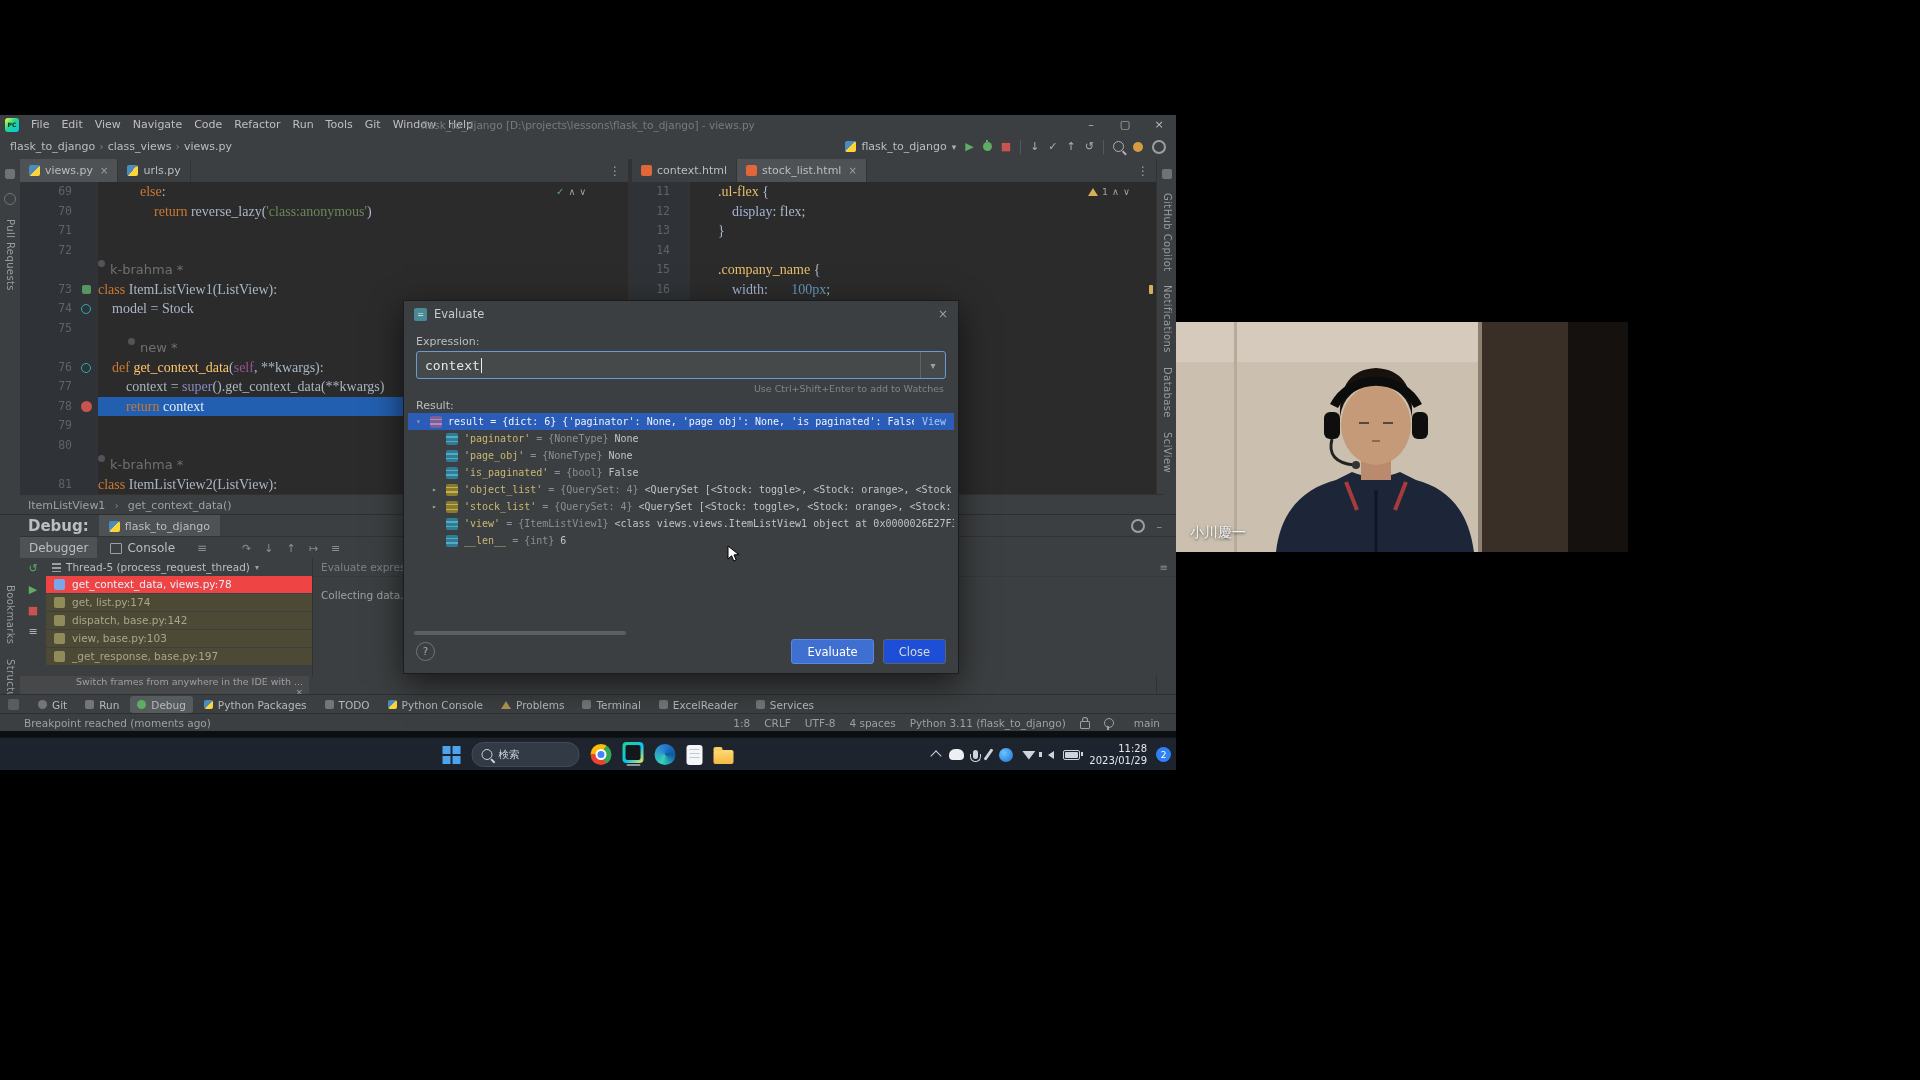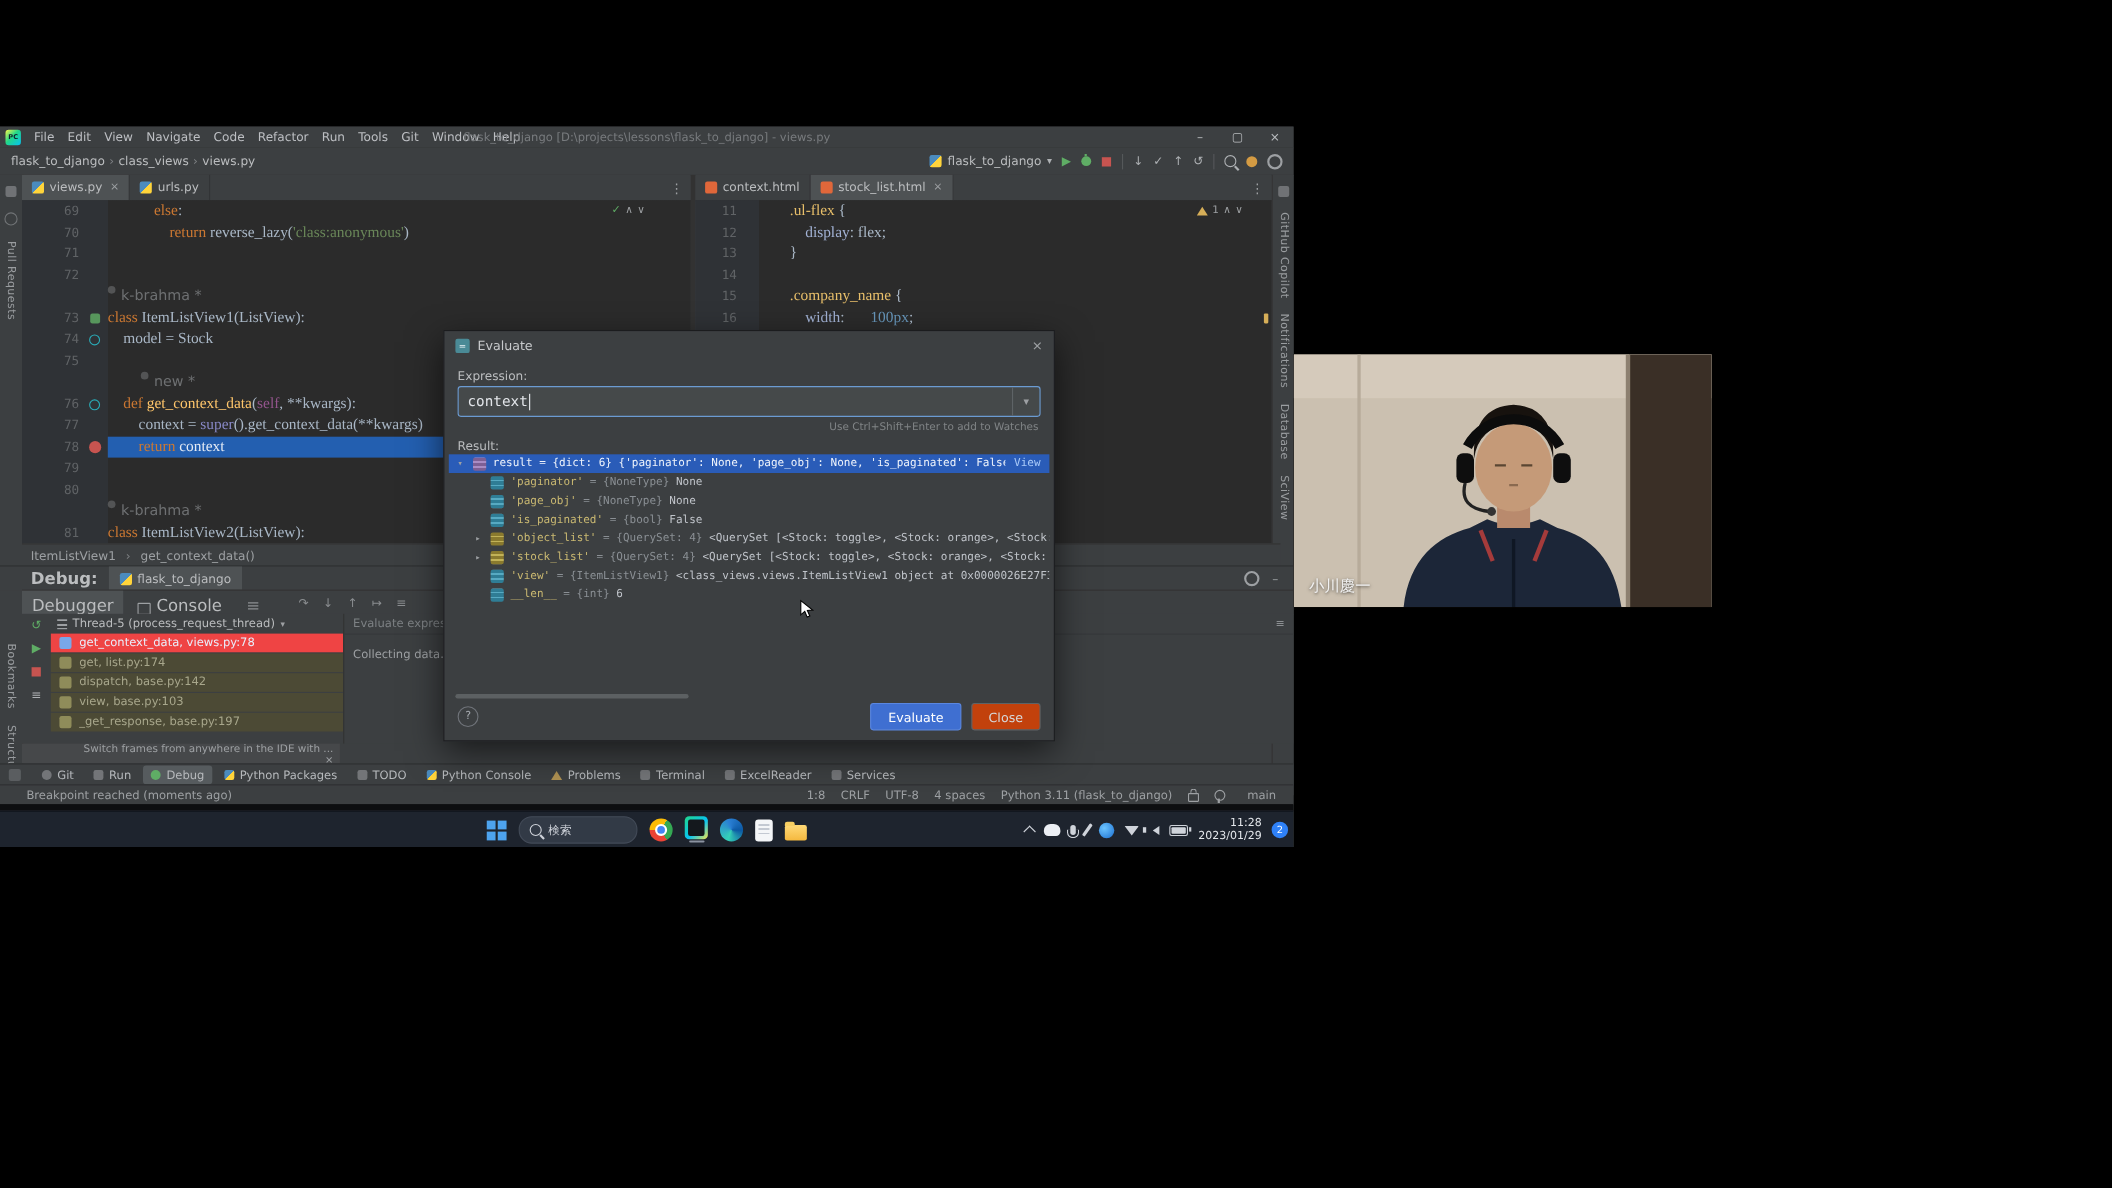--- a/index.html
+++ b/index.html
@@ -80,21 +80,21 @@
   
   .crumbbar{position:absolute;left:20px;top:379px;width:1136px;height:20px;background:#3c3f41;border-top:1px solid #323232;
             display:flex;align-items:center;padding-left:8px;font-size:11px;color:#9da0a3;gap:5px;}
 
   
   .dbg-head{position:absolute;left:0;top:399px;width:1176px;height:22px;background:#3c3f41;border-top:1px solid #2d2f31;display:flex;align-items:center;}
   .dbg-label{font-size:15px;color:#bbbdbf;margin-left:28px;font-weight:bold;}
   .dbg-session{display:flex;align-items:center;gap:5px;background:#4e5254;height:100%;padding:0 10px;margin-left:10px;font-size:11px;color:#bbbdbf;}
   .dbg-head-icons{margin-left:auto;display:flex;gap:12px;align-items:center;padding-right:14px;color:#9da0a3;font-size:11px;}
   .dbg-tabs{position:absolute;left:20px;top:421px;width:1156px;height:22px;background:#3c3f41;border-top:1px solid #333;display:flex;align-items:center;gap:4px;}
-  .dtab{display:flex;align-items:flex-end;gap:5px;font-size:15px;color:#bbbdbf;padding:0 9px;height:100%;}
+  .dtab{display:flex;align-items:center;gap:5px;font-size:12px;color:#bbbdbf;padding:0 9px;height:100%;}
   .dtab.active{background:#4e5254;}
   .conico{width:10px;height:9px;border:1.3px solid #9da0a3;border-radius:1px;}
   .stepicons{display:flex;gap:13px;margin-left:22px;color:#8b8e91;font-size:11px;}
   .dbg-content{position:absolute;left:20px;top:443px;width:1156px;height:118px;background:#3c3f41;}
   .dbg-strip{position:absolute;left:0;top:0;width:26px;height:118px;display:flex;flex-direction:column;align-items:center;gap:8px;padding-top:4px;font-size:11px;}
   .frames{position:absolute;left:26px;top:0;width:266px;height:118px;overflow:hidden;}
   .thread-row{display:flex;align-items:center;gap:5px;height:18px;font-size:10.5px;color:#bbbdbf;padding-left:6px;}
   .thrico{width:9px;height:9px;background:repeating-linear-gradient(#9da0a3 0 2px,transparent 2px 4px);flex:none;}
   .frow{height:17px;line-height:17px;font-size:10.5px;color:#a8a78c;background:#4c4a35;padding-left:26px;position:relative;white-space:nowrap;overflow:hidden;margin-bottom:1px;}
   .frow.cur{background:#ef4444;color:#e8eefb;}
@@ -189,27 +189,27 @@
   .grow{flex:1;}
   .trow.sel{background:#2a5cb8;}
   .trow.sel .tname,.trow.sel .ttype,.trow.sel .tval{color:#eef3fb;}
   .view-link{color:#a8c9f8;margin-left:8px;margin-right:8px;flex:none;}
   .hscroll{position:absolute;left:10px;top:330px;width:212px;height:4px;border-radius:2px;background:#5c6062;}
   .dlg-footer{position:absolute;left:0;bottom:9px;width:100%;display:flex;align-items:center;padding:0 12px;box-sizing:border-box;}
   .helpc{width:17px;height:17px;border-radius:50%;border:1px solid #70747a;color:#a7abb0;font-size:10px;display:flex;align-items:center;justify-content:center;}
   .btns{margin-left:auto;display:flex;gap:9px;}
   .btn{height:23px;padding:0 15px;border-radius:3px;font-size:11.5px;display:flex;align-items:center;}
   .btn-primary{background:#3f6fd1;border:1px solid #5a87e0;color:#fff;}
-  .btn-def{background:#c2410c;border:1px solid #5e6366;color:#d6d8da;}
+  .btn-def{background:#1d4ed8;border:1px solid #5e6366;color:#d6d8da;}
 
   
   .cursor{position:absolute;left:727px;top:430px;z-index:99;}
 
   
-  .webcam{position:absolute;left:1176px;top:322px;width:380px;height:230px;background:#14110e;overflow:hidden;}
+  .webcam{position:absolute;left:1176px;top:322px;width:452px;height:230px;background:#14110e;overflow:hidden;}
   .cam-name{position:absolute;left:14px;bottom:10px;font-size:14px;color:#f2f2f2;text-shadow:0 1px 3px rgba(0,0,0,.7);}
 </style>
 </head>
 <body>
 
 <div class="stage">
 
   <div class="share">
 
     <div class="titlebar">

